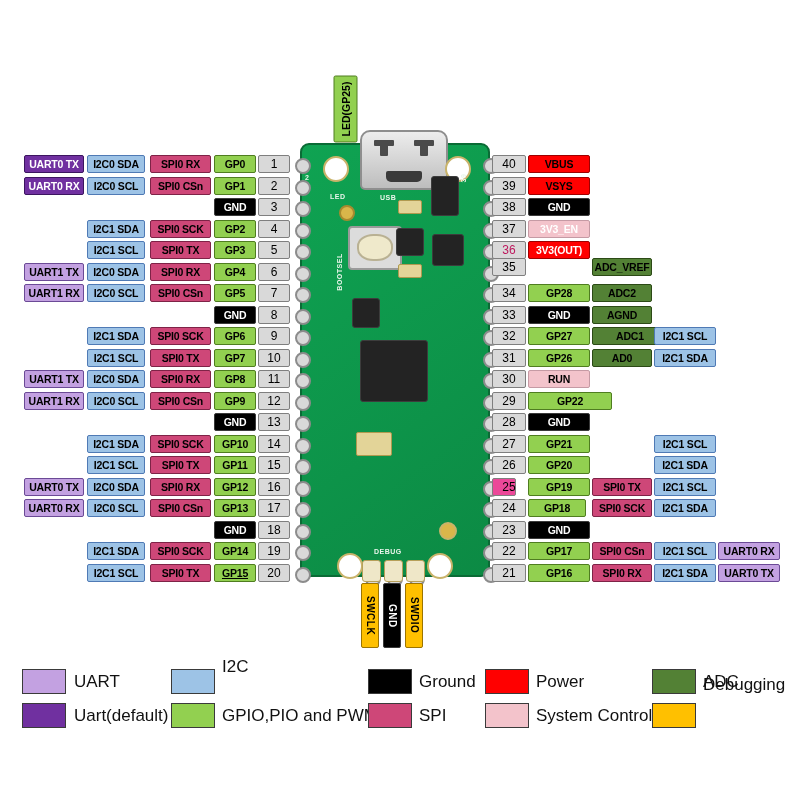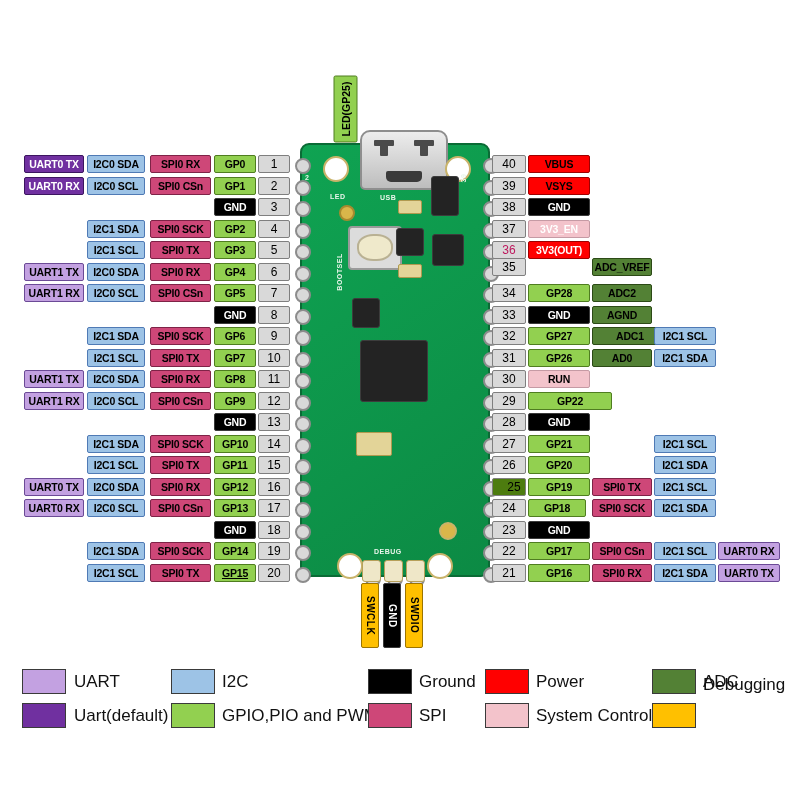--- a/index.html
+++ b/index.html
@@ -318,21 +318,21 @@
         <div class="cell pin-num" style="left: 492px; width: 34px; background: rgb(217, 217, 217); border-color: rgb(127, 127, 127); color: rgb(0, 0, 0);">27</div>
         <div class="cell" style="left: 528px; width: 62px; background: rgb(146, 208, 80); border-color: rgb(79, 125, 32); color: rgb(0, 0, 0);">GP21</div>
         <div class="cell" style="left: 654px; width: 62px; background: rgb(157, 195, 230); border-color: rgb(79, 122, 181); color: rgb(0, 0, 0);">I2C1 SCL</div>
       </div>
       <div class="pin-row" style="top: 456px;">
         <div class="cell pin-num" style="left: 492px; width: 34px; background: rgb(217, 217, 217); border-color: rgb(127, 127, 127); color: rgb(0, 0, 0);">26</div>
         <div class="cell" style="left: 528px; width: 62px; background: rgb(146, 208, 80); border-color: rgb(79, 125, 32); color: rgb(0, 0, 0);">GP20</div>
         <div class="cell" style="left: 654px; width: 62px; background: rgb(157, 195, 230); border-color: rgb(79, 122, 181); color: rgb(0, 0, 0);">I2C1 SDA</div>
       </div>
       <div class="pin-row" style="top: 477.5px;">
-        <div class="cell pin-num" style="left: 492px; width: 34px; background: #4d7c0f; border-color: rgb(127, 127, 127); color: rgb(0, 0, 0); padding-left: 10px;">25</div>
+        <div class="cell pin-num" style="left: 492px; width: 24px; background: #ec4899; border-color: rgb(127, 127, 127); color: rgb(0, 0, 0); padding-left: 10px;">25</div>
         <div class="cell" style="left: 528px; width: 62px; background: rgb(146, 208, 80); border-color: rgb(79, 125, 32); color: rgb(0, 0, 0);">GP19</div>
         <div class="cell" style="left: 592px; width: 60px; background: rgb(206, 71, 120); border-color: rgb(126, 35, 71); color: rgb(0, 0, 0);">SPI0 TX</div>
         <div class="cell" style="left: 654px; width: 62px; background: rgb(157, 195, 230); border-color: rgb(79, 122, 181); color: rgb(0, 0, 0);">I2C1 SCL</div>
       </div>
       <div class="pin-row" style="top: 499px;">
         <div class="cell pin-num" style="left: 492px; width: 34px; background: rgb(217, 217, 217); border-color: rgb(127, 127, 127); color: rgb(0, 0, 0);">24</div>
         <div class="cell" style="left: 528px; width: 58px; background: rgb(146, 208, 80); border-color: rgb(79, 125, 32); color: rgb(0, 0, 0);">GP18</div>
         <div class="cell" style="left: 592px; width: 60px; background: rgb(206, 71, 120); border-color: rgb(126, 35, 71); color: rgb(0, 0, 0);">SPI0 SCK</div>
         <div class="cell" style="left: 654px; width: 62px; background: rgb(157, 195, 230); border-color: rgb(79, 122, 181); color: rgb(0, 0, 0);">I2C1 SDA</div>
       </div>
@@ -354,21 +354,21 @@
         <div class="cell" style="left: 654px; width: 62px; background: rgb(157, 195, 230); border-color: rgb(79, 122, 181); color: rgb(0, 0, 0);">I2C1 SDA</div>
         <div class="cell" style="left: 718px; width: 62px; background: rgb(195, 161, 225); border-color: rgb(107, 74, 150); color: rgb(0, 0, 0);">UART0 TX</div>
       </div>
     </div>
   <div id="legend">
       <div class="legend-swatch" style="left: 22px; top: 669px; background: rgb(195, 161, 225);"></div>
       <div class="legend-label" style="left: 74px; top: 669px;">UART</div>
       <div class="legend-swatch" style="left: 22px; top: 703px; background: rgb(112, 48, 160);"></div>
       <div class="legend-label" style="left: 74px; top: 703px;">Uart(default)</div>
       <div class="legend-swatch" style="left: 171px; top: 669px; background: rgb(157, 195, 230);"></div>
-      <div class="legend-label" style="left: 222px; top: 669px;">I2C</div>
+      <div class="legend-label" style="left: 222px; top: 654px;">I2C</div>
       <div class="legend-swatch" style="left: 171px; top: 703px; background: rgb(146, 208, 80);"></div>
       <div class="legend-label" style="left: 222px; top: 703px;">GPIO,PIO and PWM</div>
       <div class="legend-swatch" style="left: 368px; top: 669px; background: rgb(0, 0, 0);"></div>
       <div class="legend-label" style="left: 419px; top: 669px;">Ground</div>
       <div class="legend-swatch" style="left: 368px; top: 703px; background: rgb(206, 71, 120);"></div>
       <div class="legend-label" style="left: 419px; top: 703px;">SPI</div>
       <div class="legend-swatch" style="left: 485px; top: 669px; background: rgb(255, 0, 0);"></div>
       <div class="legend-label" style="left: 536px; top: 669px;">Power</div>
       <div class="legend-swatch" style="left: 485px; top: 703px; background: rgb(243, 195, 203);"></div>
       <div class="legend-label" style="left: 536px; top: 703px;">System Control</div>

